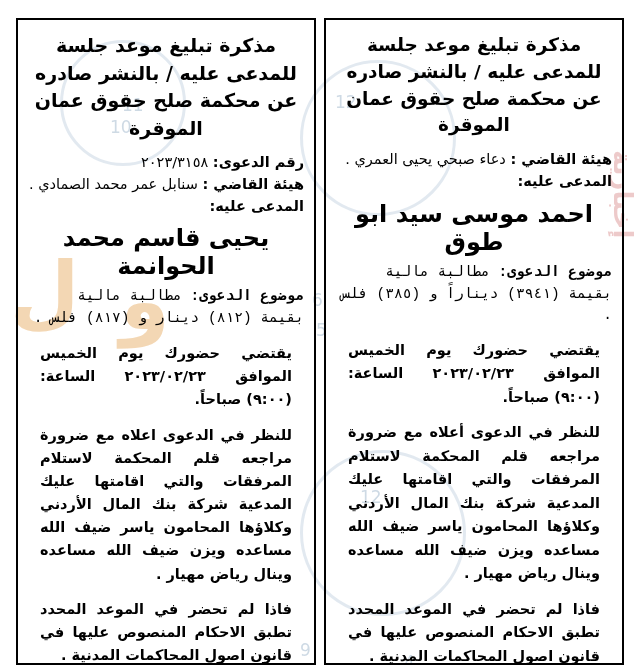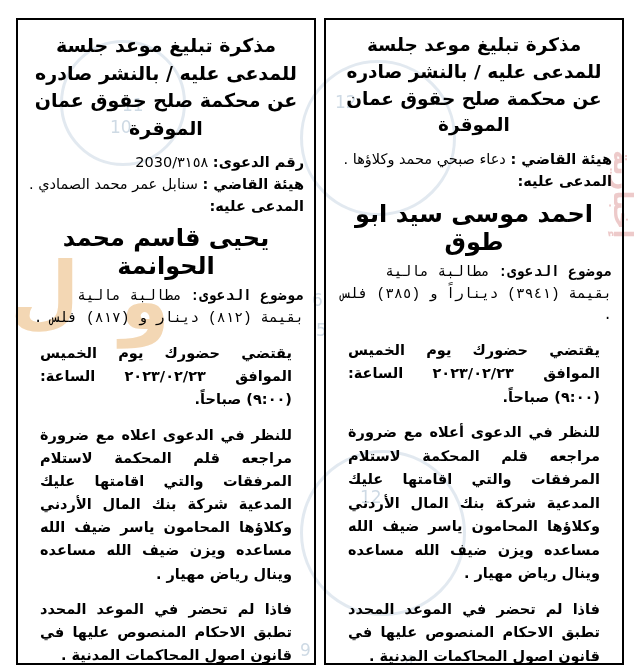--- a/index.html
+++ b/index.html
@@ -153,21 +153,21 @@
   <div class="wm-orange" style="left:120px; top:255px;">و</div>
 </div>
 
 <div class="page">
 
   <div class="notice right-col">
     <div class="notice-title">مذكرة تبليغ موعد جلسة للمدعى عليه / بالنشر صادره عن محكمة صلح حقوق عمان الموقرة</div>
 
     <div class="meta-line">
       <span class="lbl">رقم الدعوى:</span>
-      <span>2030/٣١٥٨</span>
+      <span>٢٠٢٣/٣١٥٨</span>
     </div>
 
     <div class="meta-line">
       <span class="lbl">هيئة القاضي :</span>
       <span>سنابل عمر محمد الصمادي .</span>
     </div>
 
     <div class="meta-line">
       <span class="lbl">المدعى عليه:</span>
     </div>
@@ -183,21 +183,21 @@
     <div class="body-par">للنظر في الدعوى اعلاه مع ضرورة مراجعه قلم المحكمة لاستلام المرفقات والتي اقامتها عليك المدعية شركة بنك المال الأردني وكلاؤها المحامون ياسر ضيف الله مساعده ويزن ضيف الله مساعده وينال رياض مهيار .</div>
     <div class="body-par">فاذا لم تحضر في الموعد المحدد تطبق الاحكام المنصوص عليها في قانون اصول المحاكمات المدنية .</div>
   </div>
 
   <div class="notice left-col">
     <div class="notice-title">مذكرة تبليغ موعد جلسة للمدعى عليه / بالنشر صادره عن محكمة صلح حقوق عمان الموقرة</div>
 
 
     <div class="meta-line">
       <span class="lbl">هيئة القاضي :</span>
-      <span>دعاء صبحي محمد وكلاؤها .</span>
+      <span>دعاء صبحي يحيى العمري .</span>
     </div>
 
     <div class="meta-line">
       <span class="lbl">المدعى عليه:</span>
     </div>
 
     <div class="defendant-name">احمد موسى سيد ابو طوق</div>
 
     <div class="subject">
       <span class="lbl">موضوع الدعوى:</span>

